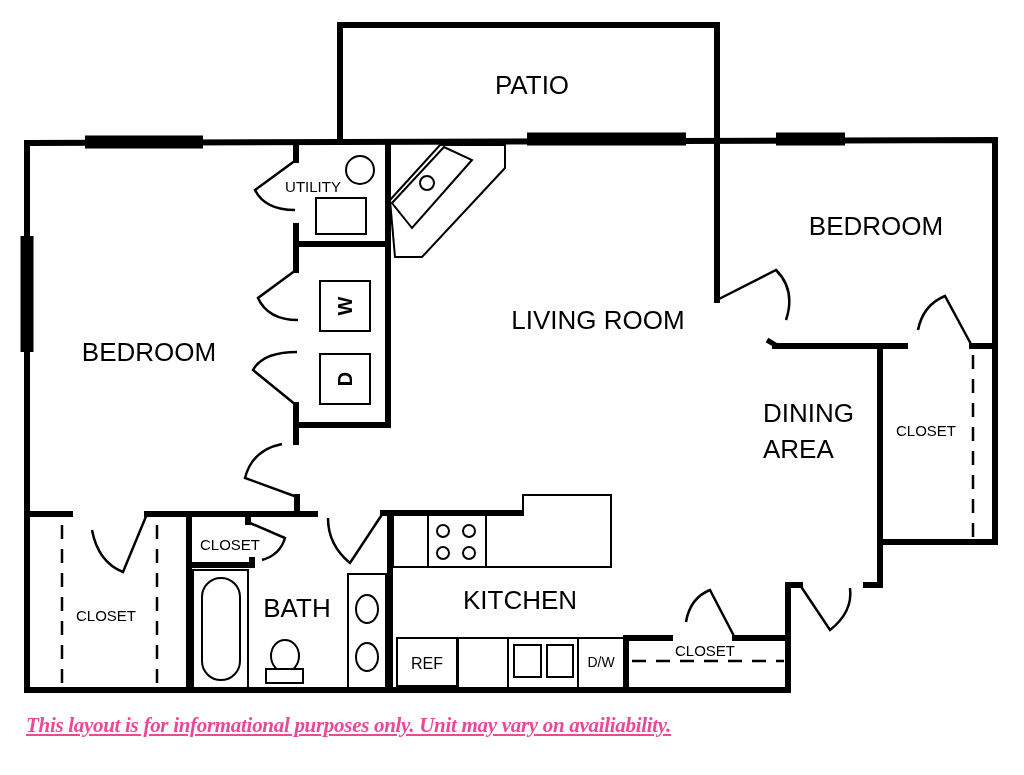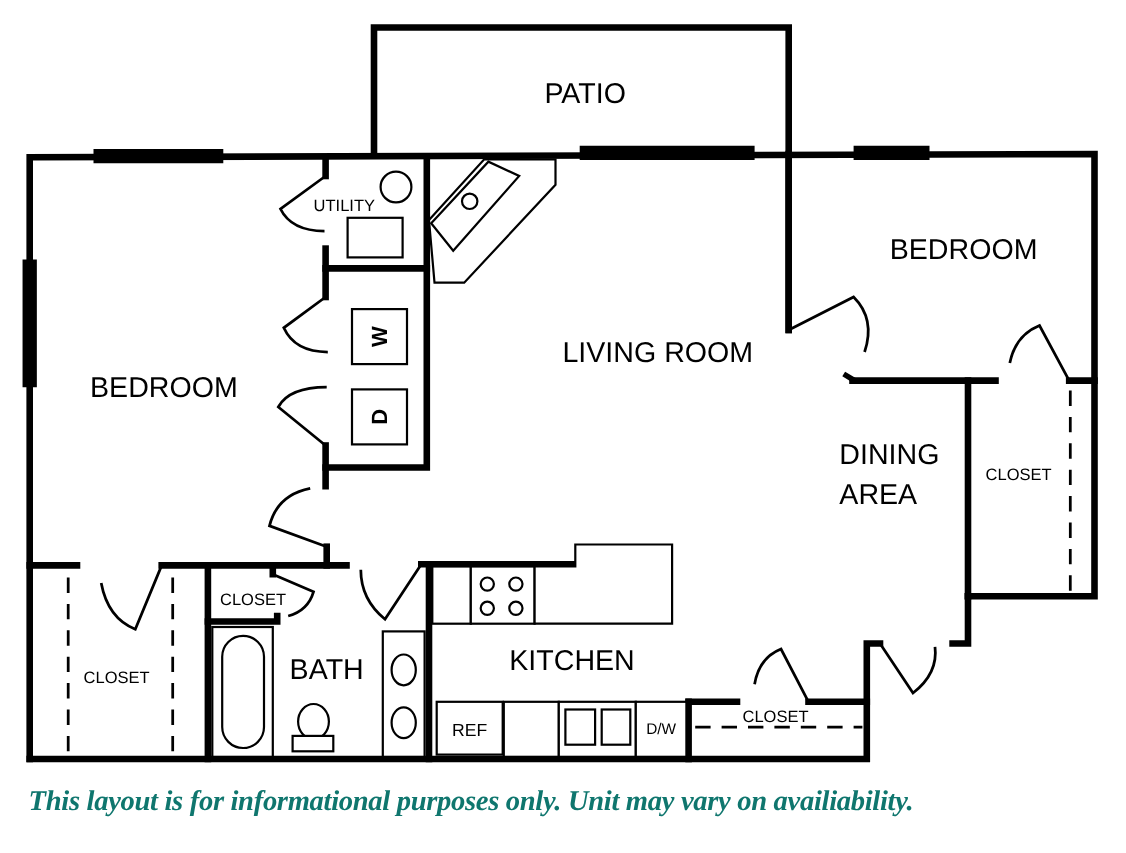--- a/index.html
+++ b/index.html
@@ -11,21 +11,21 @@
     .fixture { stroke: #000; stroke-width: 2; fill: #fff; }
     .door { stroke: #000; stroke-width: 2.5; fill: none; }
     .dash { stroke: #000; stroke-width: 2.5; fill: none; stroke-dasharray: 14 10; }
     .lbl { font-family: "Liberation Sans", sans-serif; fill: #000; }
     .lbl-lg { font-size: 26px; }
     .lbl-sm { font-size: 15px; }
     .lbl-app { font-size: 20px; font-weight: bold; }
     #disclaimer {
       position: absolute; left: 26px; top: 713px;
       font-family: "Liberation Serif", serif; font-style: italic; font-weight: bold;
-      font-size: 26px; color: #0f766e; letter-spacing: -0.3px; white-space: nowrap;
+      font-size: 21px; color: #ec4899; letter-spacing: -0.3px; white-space: nowrap; text-decoration: underline;
     }
   </style>
 </head>
 <body>
 
 <svg id="plan" width="1024" height="710" viewBox="0 0 1024 710">
 
   <g>
     <path class="wall" d="M340 140 L340 25 L717 25 L717 300"></path>
   </g>

